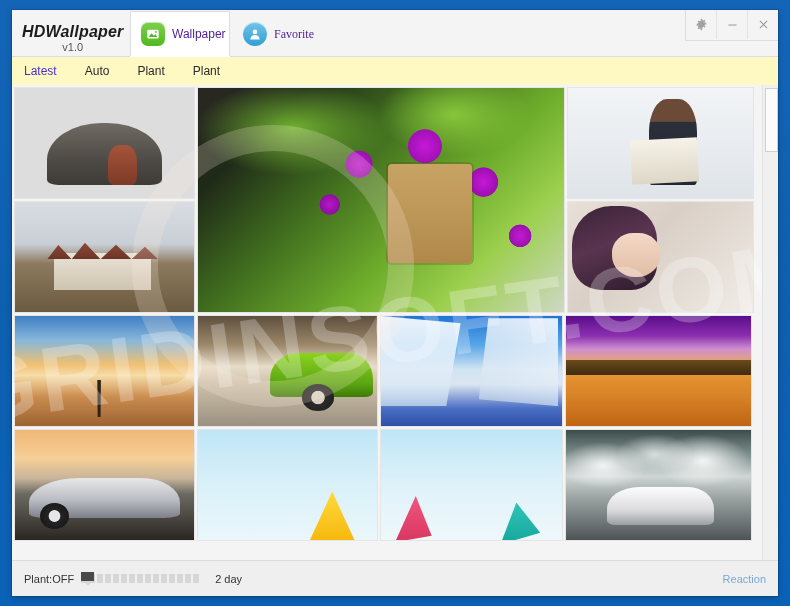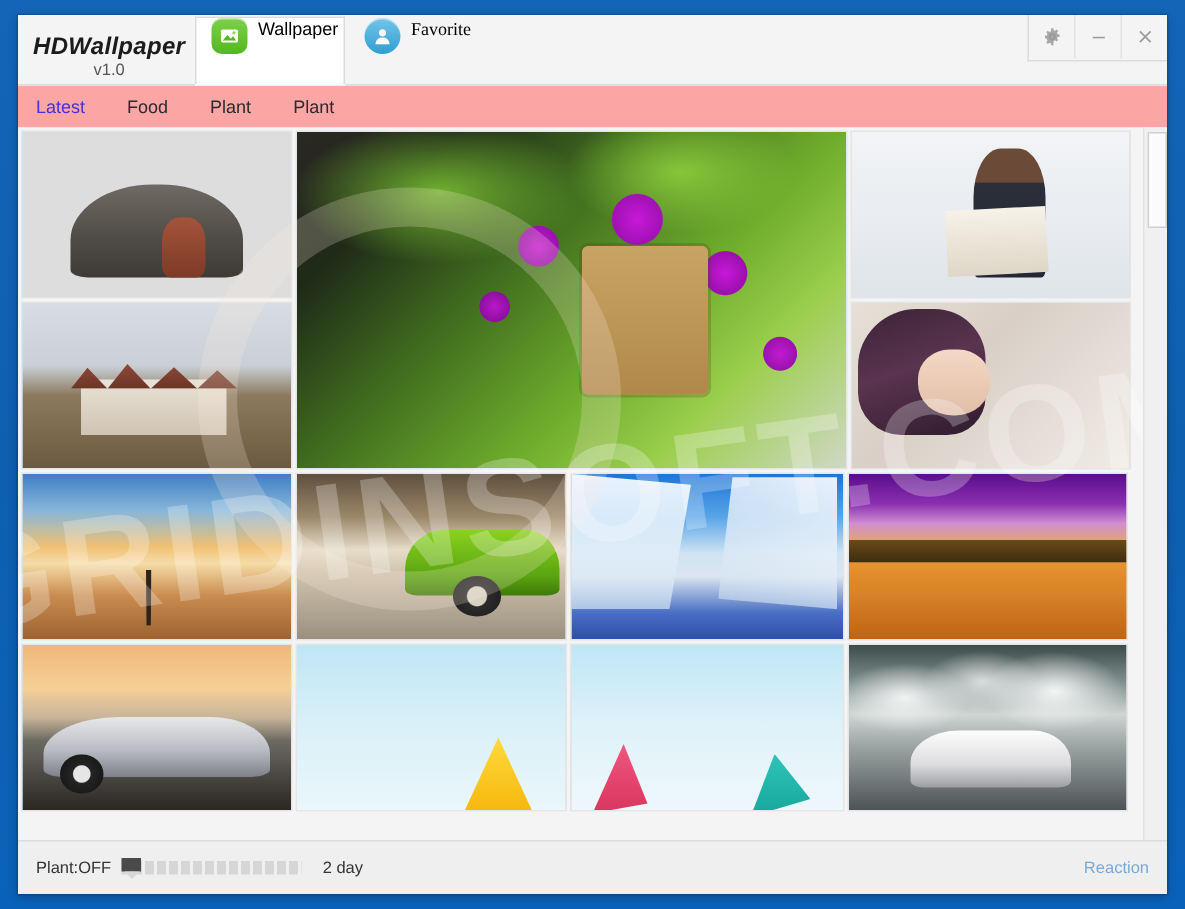--- a/index.html
+++ b/index.html
@@ -39,23 +39,23 @@
   .brand-name{
     font-size:16px;font-weight:bold;font-style:italic;
     color:#1c1c1c;letter-spacing:.2px;
   }
   .brand-ver{font-size:11px;color:#555;}
   .tabstrip{
     position:absolute;left:118px;bottom:0;display:flex;align-items:flex-end;
   }
   .apptab{
     height:45px;width:100px;
-    display:flex;align-items:flex-start;gap:7px;
+    display:flex;align-items:center;gap:7px;
     padding:0 10px;box-sizing:border-box;
-    font-size:12px;color:#000000;
+    font-size:12px;color:#4c1d95;
     background:#ececec;
     border:1px solid #dcdcdc;border-bottom:none;
     margin-right:2px;
     cursor:pointer;
   }
   .apptab.active{
     background:#ffffff;border-color:#dcdcdc;
     position:relative;z-index:3;
     box-shadow:0 1px 0 0 #ffffff;
   }
@@ -80,21 +80,21 @@
     background:#f4f4f4;
   }
   .winbtn{
     width:30px;height:29px;display:flex;align-items:center;justify-content:center;
     border-right:1px solid #e2e2e2;cursor:pointer;color:#9a9a9a;
   }
   .winbtn:last-child{border-right:none;}
   
   #catnav{
     flex:0 0 28px;height:28px;display:flex;align-items:center;
-    padding:0 12px;background:#fca5a5;gap:28px;
+    padding:0 12px;background:#fef9c3;gap:28px;
   }
   .cat{
     font-size:12px;color:#2b2b2b;cursor:pointer;white-space:nowrap;
   }
   .cat.active{color:#4a2fd0;}
   
   #galwrap{
     flex:1 1 auto;position:relative;background:#f4f4f4;
     overflow:hidden;display:flex;
   }
@@ -329,21 +329,21 @@
         <div class="winbtn">
           <svg width="13" height="13" viewBox="0 0 16 16" aria-hidden="true">
             <path d="M3.6 3.6 L12.4 12.4 M12.4 3.6 L3.6 12.4" stroke="#9a9a9a" stroke-width="1.4" fill="none"></path>
           </svg>
         </div>
       </div>
     </div>
 
     <div id="catnav">
       <span class="cat active">Latest</span>
-      <span class="cat">Food</span>
+      <span class="cat">Auto</span>
       <span class="cat">Plant</span>
       <span class="cat">Plant</span>
     </div>
 
     <div id="galwrap">
       <div id="gallery">
 
         <div class="row">
           <div style="display:flex;flex-direction:column;gap:4px;">
             <div class="tile" style="width:179px;height:110px;">

